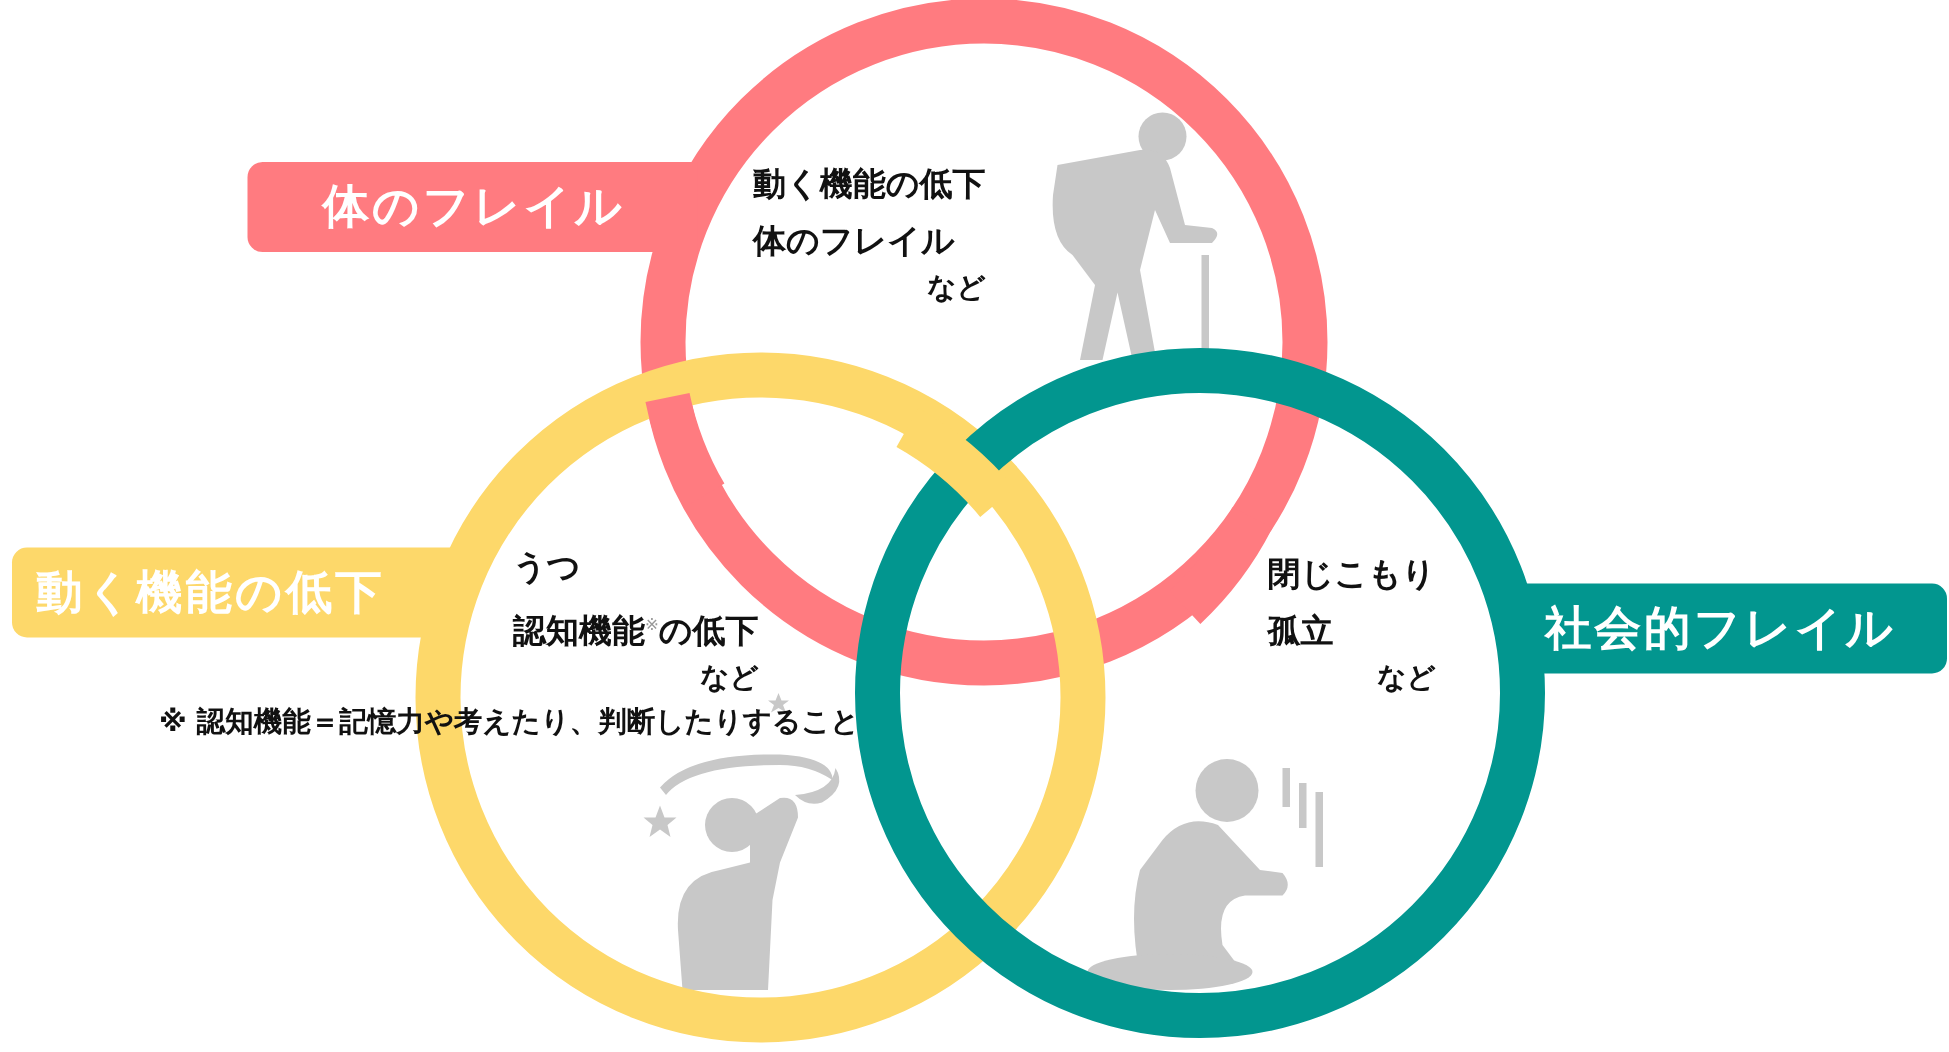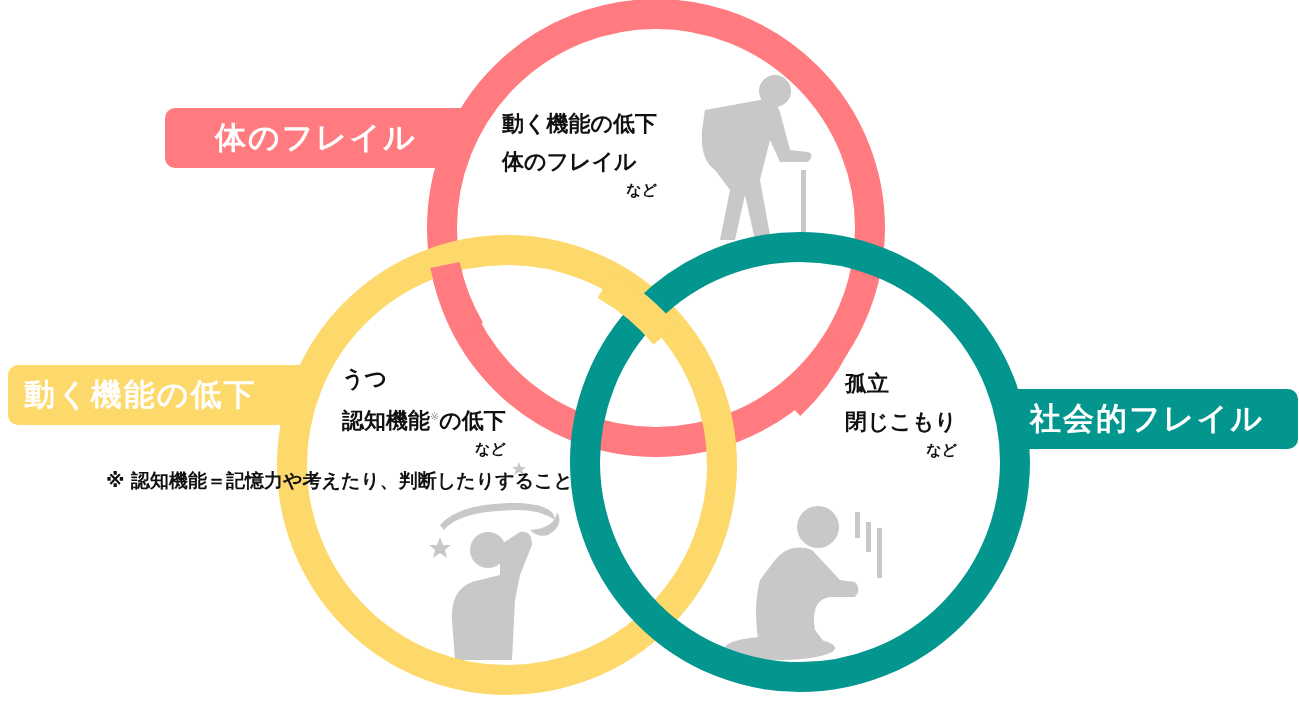--- a/index.html
+++ b/index.html
@@ -10,21 +10,21 @@
     .tab { position: absolute; color: #ffffff; font-weight: bold; font-size: 31px;
            letter-spacing: 2px; display: flex; align-items: center; }
     .tab-body { left: 165px; top: 108px; width: 300px; height: 60px; background: #FF7B80;
                 border-radius: 10px 0 0 10px; padding-left: 50px; box-sizing: border-box; }
     .tab-mind { left: 8px; top: 365px; width: 292px; height: 60px; background: #FDD86A;
                 border-radius: 10px 0 0 10px; padding-left: 16px; box-sizing: border-box; }
     .tab-social { left: 1010px; top: 365px; width: 288px; height: 60px; background: #02968F;
                   border-radius: 0 10px 10px 0; padding-left: 20px; box-sizing: border-box; margin-top: 24px; }
     .txt { position: absolute; color: #111111; font-weight: bold; }
     .line { font-size: 22px; line-height: 38px; white-space: nowrap; }
-    .nado { font-size: 15px; line-height: 22px; text-align: right; white-space: nowrap; font-family: Liberation Mono, monospace; }
+    .nado { font-size: 19px; line-height: 22px; text-align: right; white-space: nowrap; }
     .sup { font-size: 11px; color: #999; vertical-align: super; font-weight: normal; }
     .note { position: absolute; left: 106px; top: 468px; font-size: 19px; font-weight: bold;
             color: #111; white-space: nowrap; }
   </style>
 </head>
 <body>
 
 <div class="stage">
 
   <svg class="rings" width="1299" height="701" viewBox="0 0 1299 701">
@@ -80,19 +80,19 @@
     <div class="nado">など</div>
   </div>
 
   <div class="txt" style="left:342px; top:360px;">
     <div class="line">うつ</div>
     <div class="line"><span>認知機能</span><span class="sup">※</span><span>の低下</span></div>
     <div class="nado">など</div>
   </div>
 
   <div class="txt" style="left:845px; top:365px;">
+    <div class="line">閉じこもり</div>
     <div class="line">孤立</div>
-    <div class="line">閉じこもり</div>
     <div class="nado">など</div>
   </div>
 
   <div class="note">※ 認知機能＝記憶力や考えたり、判断したりすること</div>
 </div>
 
 </body></html>

